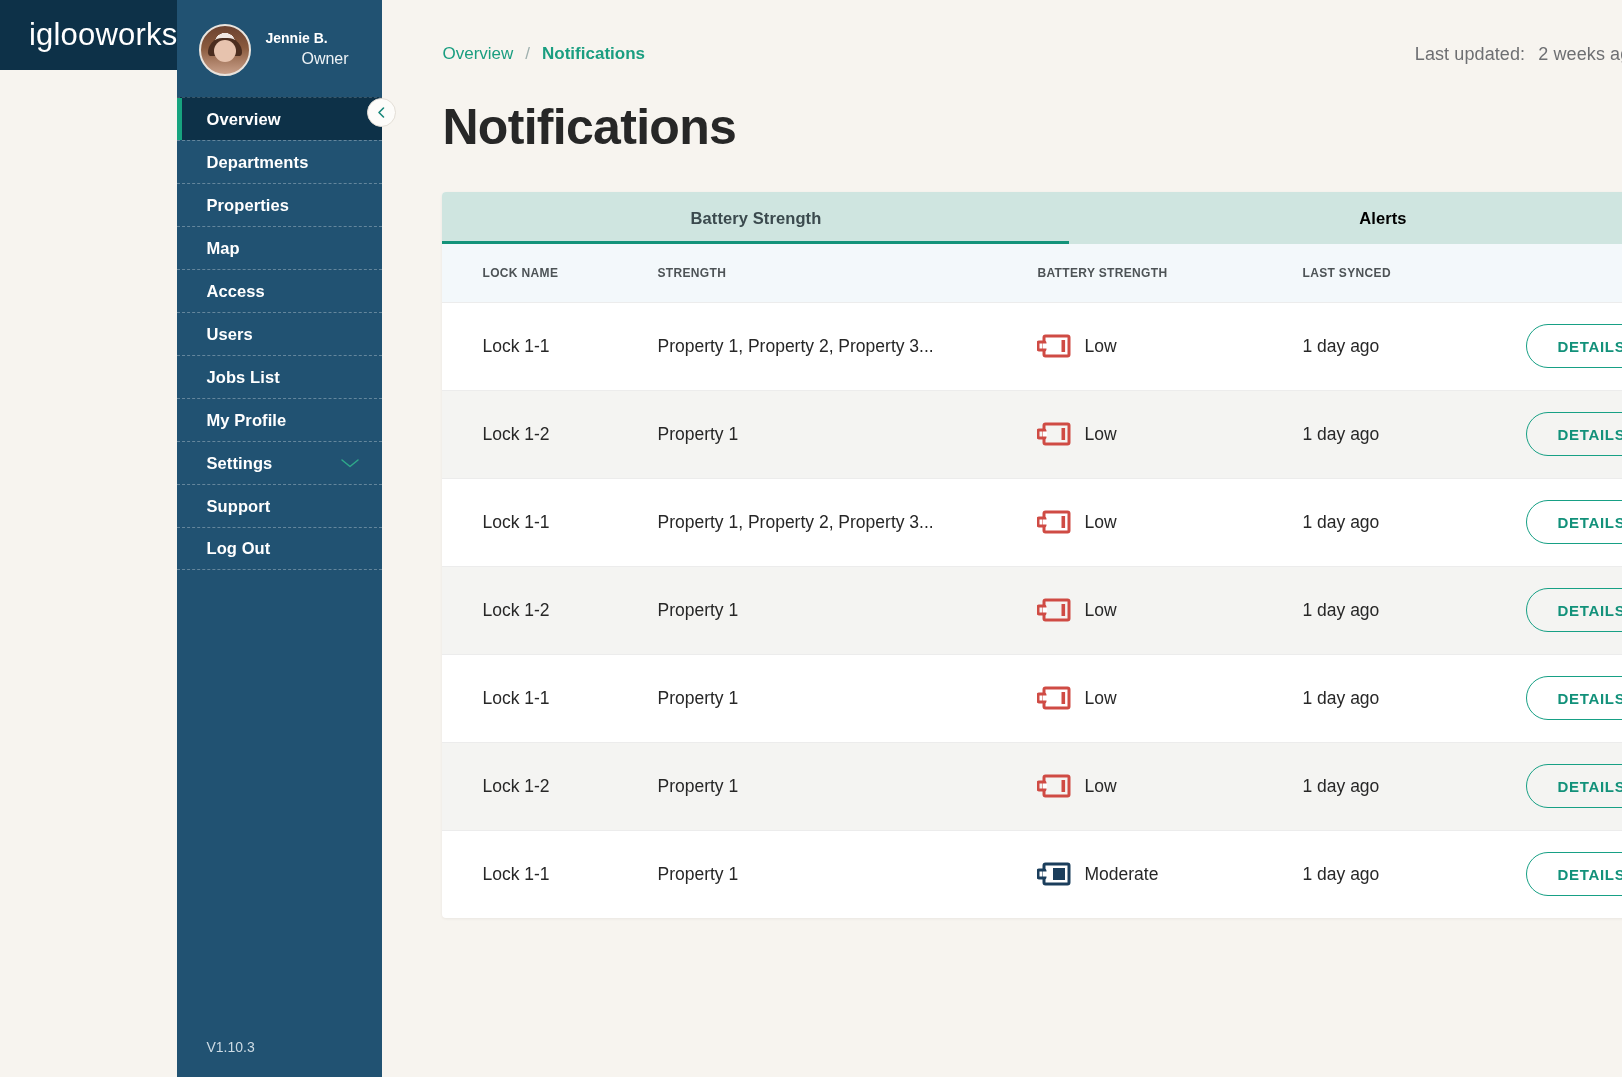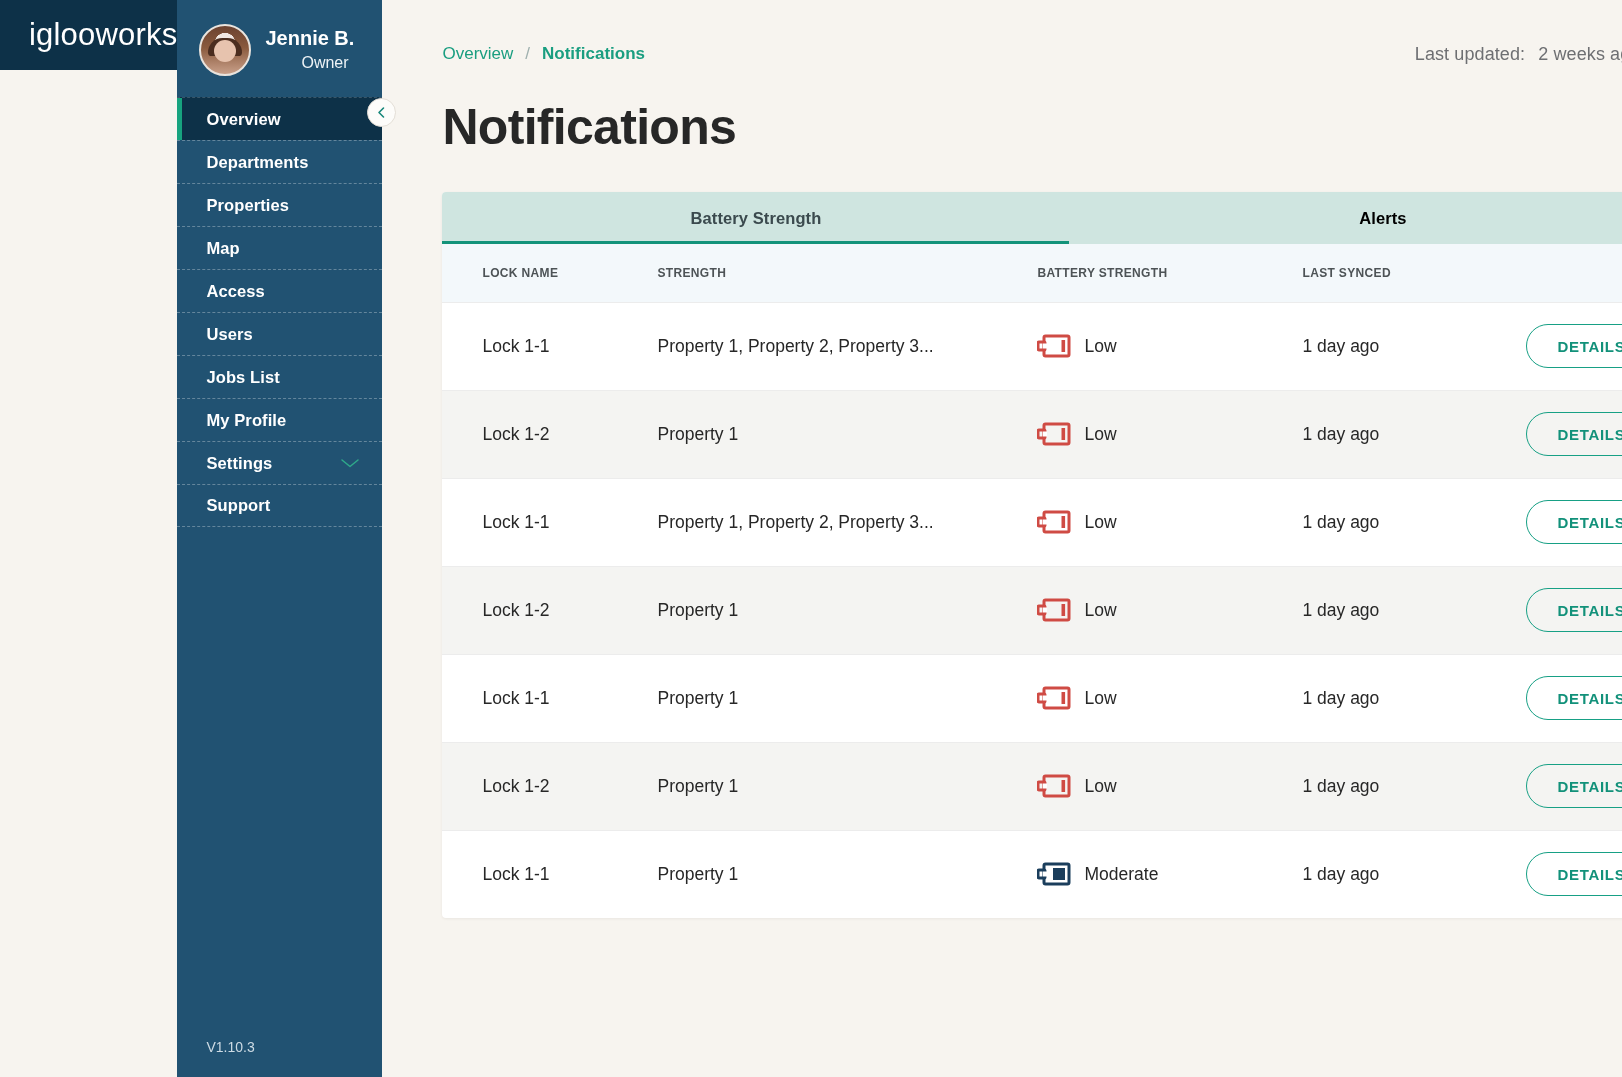--- a/index.html
+++ b/index.html
@@ -44,21 +44,21 @@
   }
   .avatar::after{
     content:""; position:absolute; left:50%; top:54%; width:22px; height:22px;
     transform:translate(-50%,-50%); border-radius:50%;
     background:#e7c3ae;
   }
   .avatar::before{
     content:""; position:absolute; left:50%; top:26%; width:34px; height:18px;
     transform:translateX(-50%); border-radius:16px 16px 4px 4px; background:#4b2d1f;
   }
-  .pname { font-size: 20px; font-weight: 700; line-height: 1.35; }
+  .pname { font-size: 14px; font-weight: 700; line-height: 1.35; }
   .prole { font-size: 16px; font-weight: 400; line-height: 1.4; color:#eef3f6;margin-left:36px; }
 
   .collapse-btn {
     position: absolute; right: -14px; top: 98px;
     width: 29px; height: 29px; border-radius: 50%;
     background: #fdfcfa; border: 1px solid #e3ded6;
     display: flex; align-items: center; justify-content: center;
     cursor: pointer; z-index: 6;
   }
 
@@ -210,20 +210,23 @@
           <span>My Profile</span>
         </div>
         <div class="nav-item">
           <span>Settings</span>
           <svg class="chev-down" width="20" height="12" viewBox="0 0 20 12">
             <polyline points="2,3 10,9.5 18,3" fill="none" stroke="#2fa98a" stroke-width="1.5" stroke-linecap="round" stroke-linejoin="round"></polyline>
           </svg>
         </div>
         <div class="nav-item">
           <span>Support</span>
+        </div>
+        <div class="nav-item">
+          <span>Log Out</span>
         </div>
       </nav>
 
       <div class="version">V1.10.3</div>
     </aside>
 
     <main class="main">
 
       <div class="crumbrow">
         <div class="breadcrumb">

